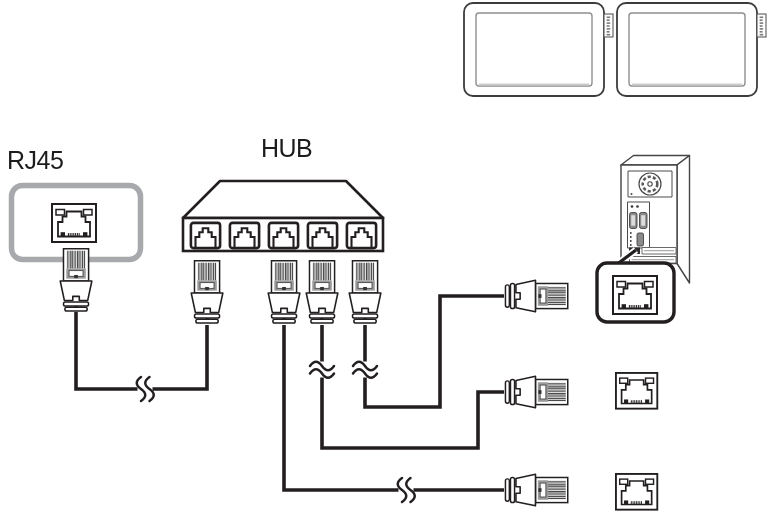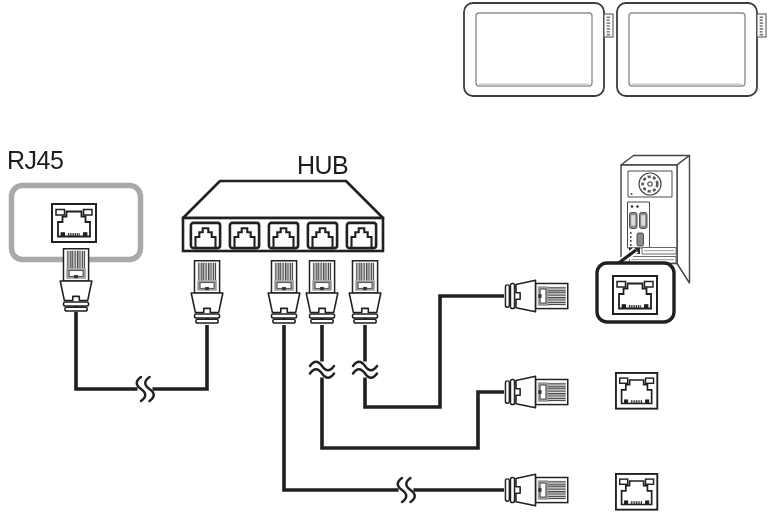--- a/index.html
+++ b/index.html
@@ -13,21 +13,21 @@
   #art{position:absolute;left:0;top:0;}
   .diagram-label{
     position:absolute;
     color:#1c1c1c;
     font-family:"Liberation Sans", sans-serif;
     letter-spacing:-0.5px;
     white-space:nowrap;
     user-select:none;
   }
   #rj45-label{left:7px;top:146px;font-size:25px;}
-  #hub-label{left:261px;top:151px;font-size:25px;margin-left:36px;}
+  #hub-label{left:261px;top:134px;font-size:25px;}
 </style>
 </head>
 <body>
 
 <div id="stage">
 
   <svg id="art" width="771" height="515" viewBox="0 0 771 515" xmlns="http://www.w3.org/2000/svg">
 
     <defs>
 

